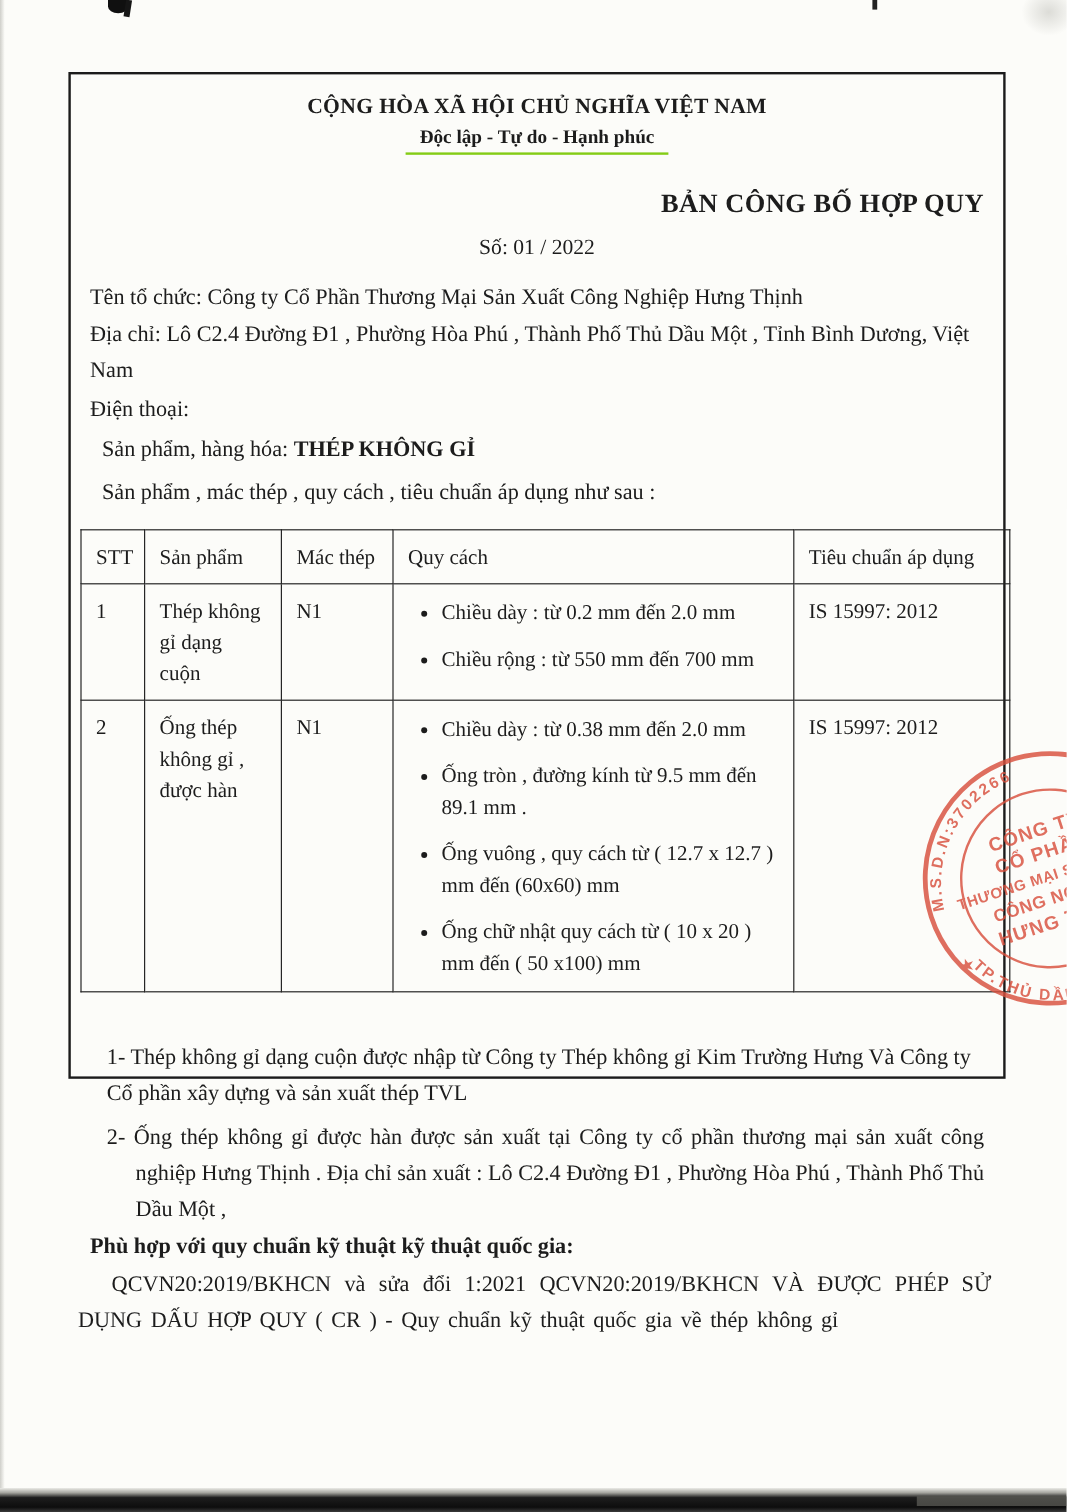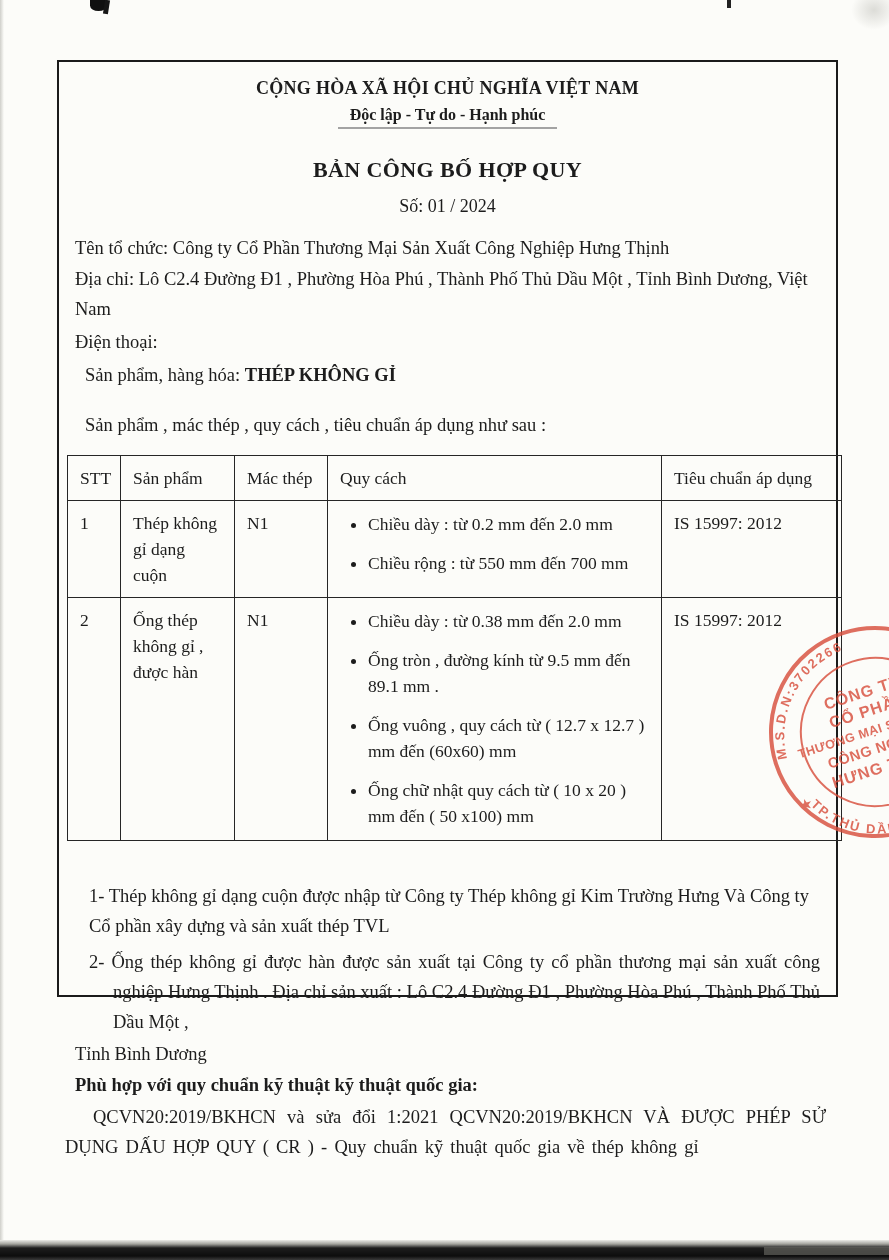--- a/index.html
+++ b/index.html
@@ -24,37 +24,37 @@
   .bottom-band {
     position:absolute; left:0; right:0; bottom:0; height:20px;
     background:linear-gradient(to bottom, #ebebe7 0px, #a4a49e 4px, #1d1d1d 8px, #0d0d0d 16px, #3a3a3a 20px);
   }
   .bottom-band::after {
     content:""; position:absolute; right:0; top:7px; height:8px; width:125px;
     background:#76766f; opacity:0.55;
   }
 
   .frame {
-    position:absolute; left:57px; top:60px; width:781px; height:937px;
+    position:absolute; left:57px; top:60px; width:781px; height:839px;
     border:2px solid #1b1b1b; box-sizing:border-box;
     padding:14px 16px 0 16px;
   }
 
   .nat-title { text-align:center; font-weight:bold; font-size:18px; letter-spacing:0.3px; margin-top:2px; }
   .motto { text-align:center; font-weight:bold; font-size:16px; margin-top:7px; }
-  .motto span { display:inline-block; border-bottom:2px solid #a3a3a3; padding:0 12px 3px 12px; }
-  .doc-title { text-align:center; font-weight:bold; font-size:22px; letter-spacing:0.4px; margin-top:28px; }
+  .motto span { display:inline-block; border-bottom:2px solid #84cc16; padding:0 12px 3px 12px; }
+  .doc-title { text-align:right; font-weight:bold; font-size:22px; letter-spacing:0.4px; margin-top:28px; }
   .doc-no { text-align:center; font-size:18px; margin-top:13px; }
 
   .para { font-size:18.5px; line-height:30px; margin:0; }
   .p-org { margin-top:16px; }
   .p-addr { margin-top:1px; }
   .p-phone { margin-top:3px; }
   .p-product, .p-brand, .p-intro { margin-left:10px; margin-top:3px; }
-  .p-intro { margin-top:20px; }
+  .p-intro { margin-top:6px; }
   .bold { font-weight:bold; }
 
   table.conf {
     border-collapse:collapse; table-layout:fixed;
     width:774px; margin:15px 0 0 -8px;
     font-size:17.5px;
   }
   table.conf th, table.conf td {
     border:1.6px solid #262626; padding:9px 12px;
     vertical-align:top; line-height:26px; text-align:left;
@@ -99,21 +99,21 @@
   <div class="tick"></div>
 
   <div class="frame">
 
     <div class="nat-title">CỘNG HÒA XÃ HỘI CHỦ NGHĨA VIỆT NAM</div>
     <div class="motto">
       <span>Độc lập - Tự do - Hạnh phúc</span>
     </div>
 
     <div class="doc-title">BẢN CÔNG BỐ HỢP QUY</div>
-    <div class="doc-no">Số: 01 / 2024</div>
+    <div class="doc-no">Số: 01 / 2022</div>
 
     <p class="para p-org">Tên tổ chức: Công ty Cổ Phần Thương Mại Sản Xuất Công Nghiệp Hưng Thịnh</p>
     <p class="para p-addr">Địa chỉ: Lô C2.4 Đường Đ1 , Phường Hòa Phú , Thành Phố Thủ Dầu Một , Tỉnh Bình Dương, Việt Nam</p>
     <p class="para p-phone">Điện thoại:</p>
     <p class="para p-product"><span>Sản phẩm, hàng hóa: </span><span class="bold">THÉP KHÔNG GỈ</span></p>
     <p class="para p-intro">Sản phẩm , mác thép , quy cách , tiêu chuẩn áp dụng như sau :</p>
 
     <table class="conf">
       <colgroup>
         <col style="width:53px">
@@ -157,21 +157,20 @@
             </ul>
           </td>
           <td>IS 15997: 2012</td>
         </tr>
       </tbody>
     </table>
 
     <div class="notes">
       <p class="note-1">1- Thép không gỉ dạng cuộn được nhập từ Công ty Thép không gỉ Kim Trường Hưng Và Công ty Cổ phần xây dựng và sản xuất thép TVL</p>
       <p class="note-2">2- Ống thép không gỉ được hàn được sản xuất tại Công ty cổ phần thương mại sản xuất công nghiệp Hưng Thịnh . Địa chỉ sản xuất : Lô C2.4 Đường Đ1 , Phường Hòa Phú , Thành Phố Thủ Dầu Một ,</p>
-      <p class="note-3">Tỉnh Bình Dương</p>
       <p class="note-4">Phù hợp với quy chuẩn kỹ thuật kỹ thuật quốc gia:</p>
       <p class="note-5">QCVN20:2019/BKHCN và sửa đổi 1:2021 QCVN20:2019/BKHCN VÀ ĐƯỢC PHÉP SỬ DỤNG DẤU HỢP QUY ( CR ) -  Quy chuẩn kỹ thuật quốc gia về thép không gỉ</p>
     </div>
 
   </div>
 
   <svg class="stamp" viewBox="0 0 240 240">
     <defs>
       <path id="arcTop" d="M 28,124 A 92,92 0 0 1 212,124"></path>
       <path id="arcBottom" d="M 26,128 A 94,94 0 0 0 214,128"></path>

